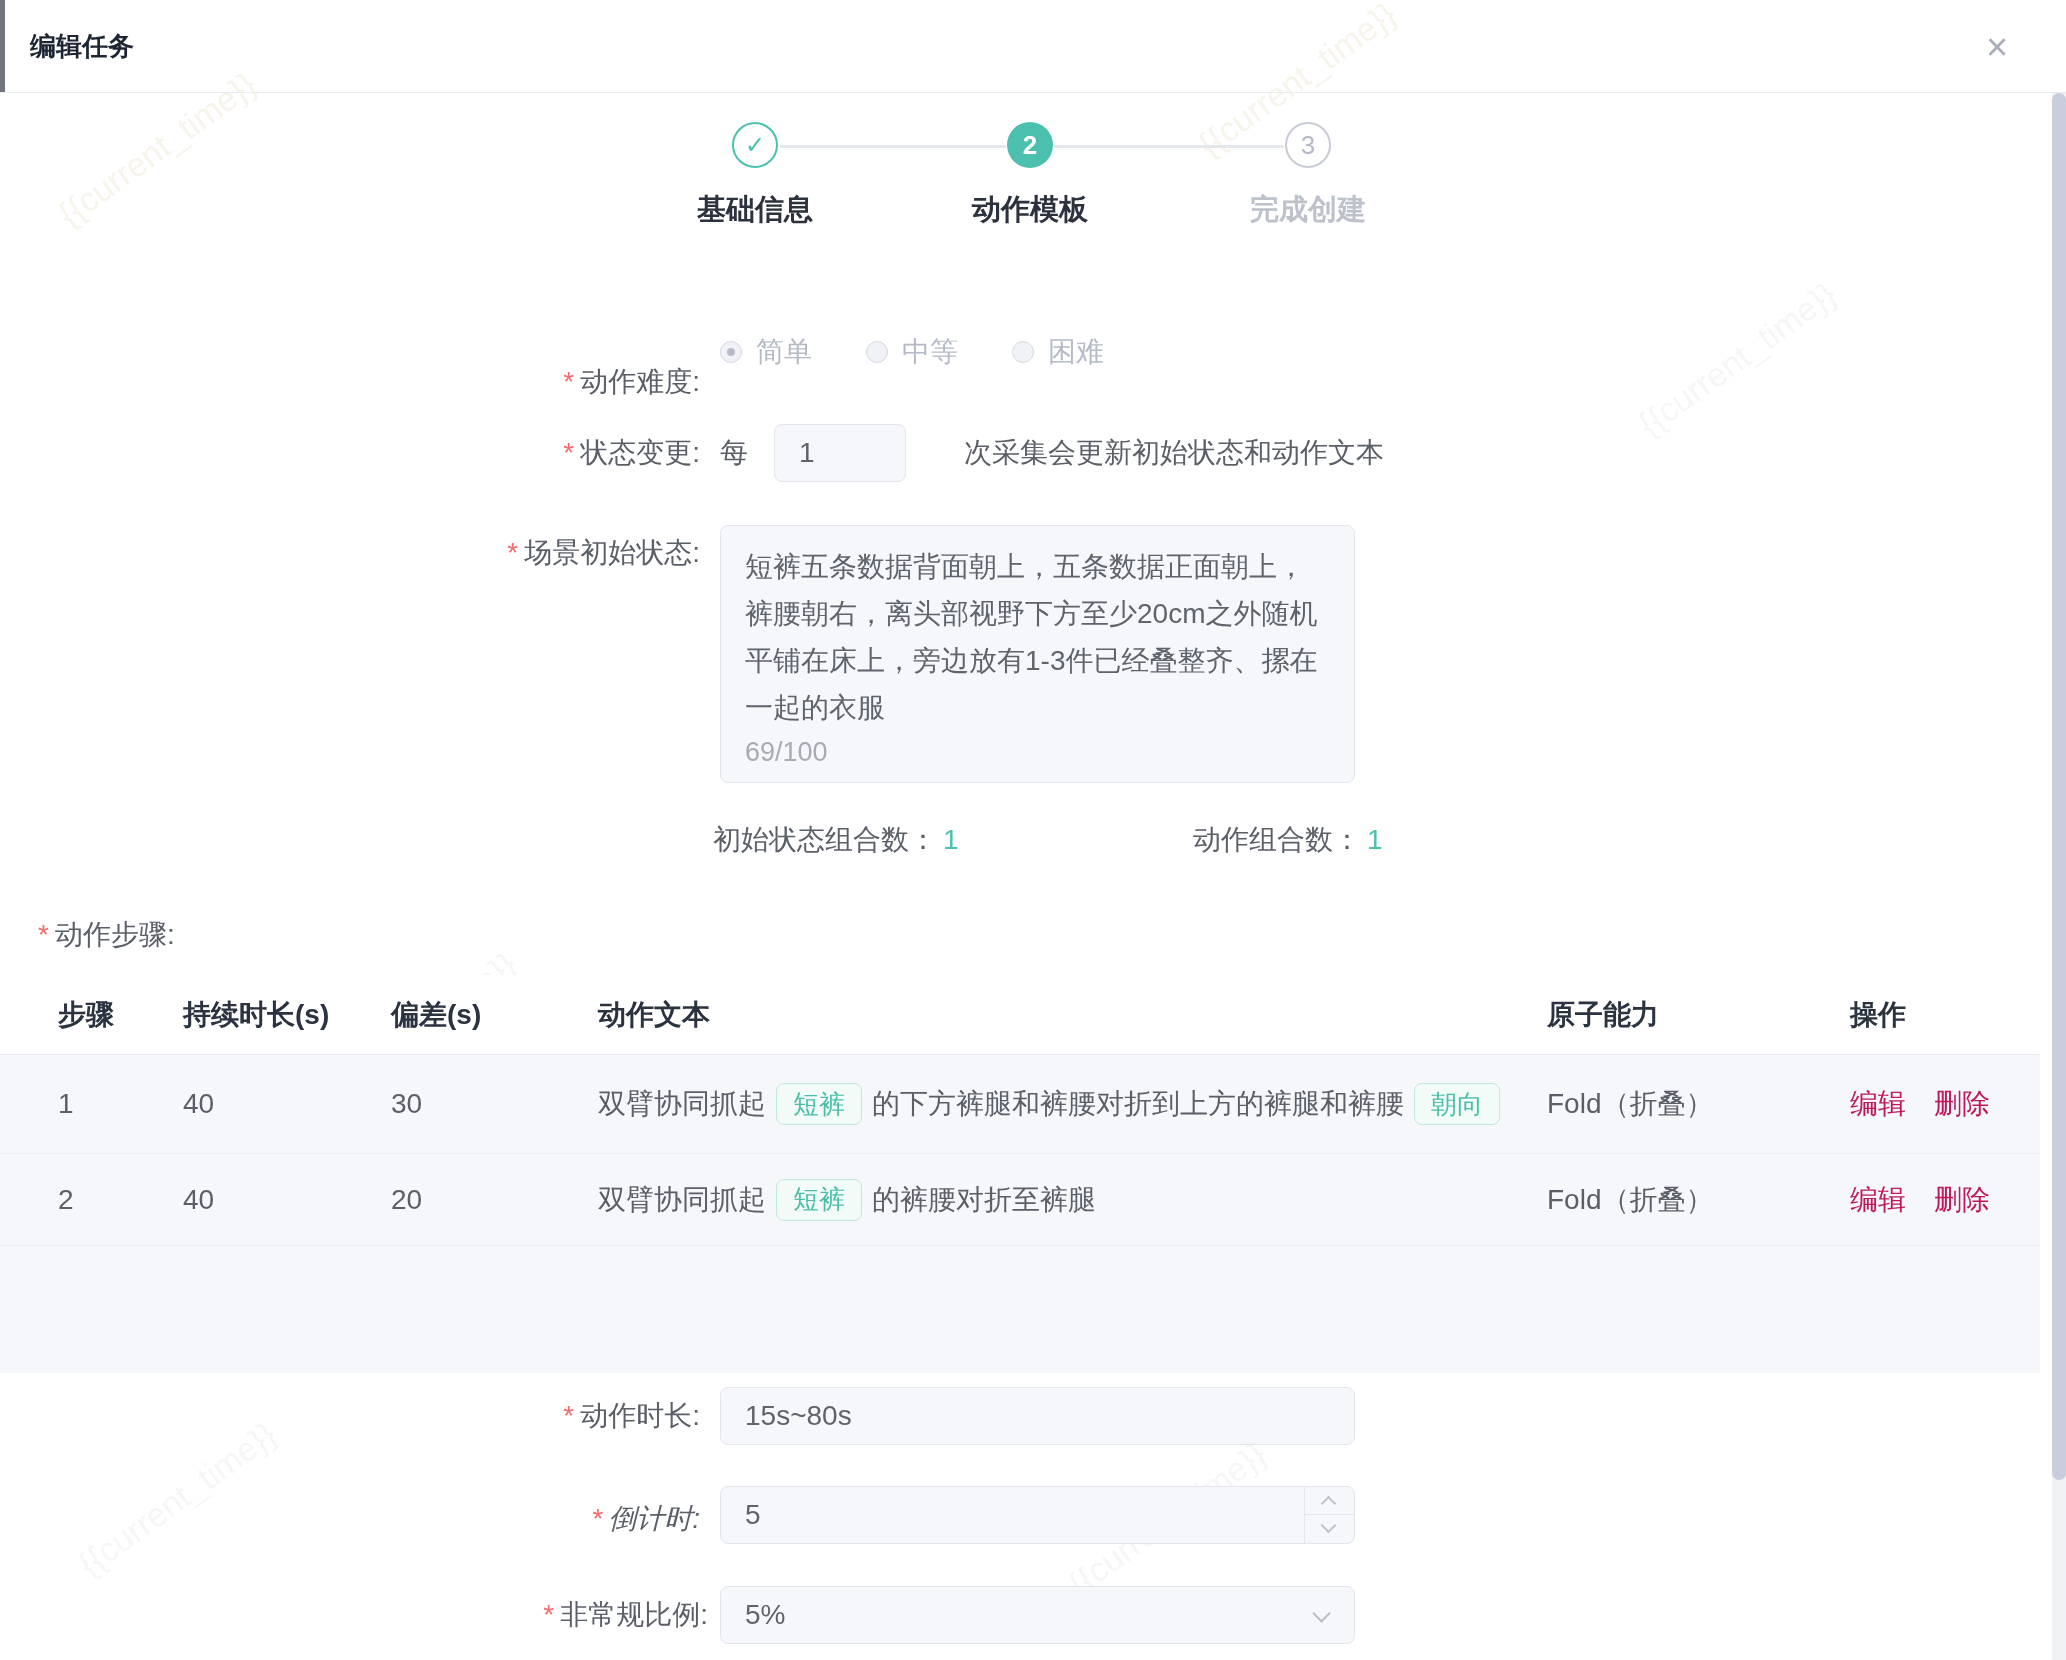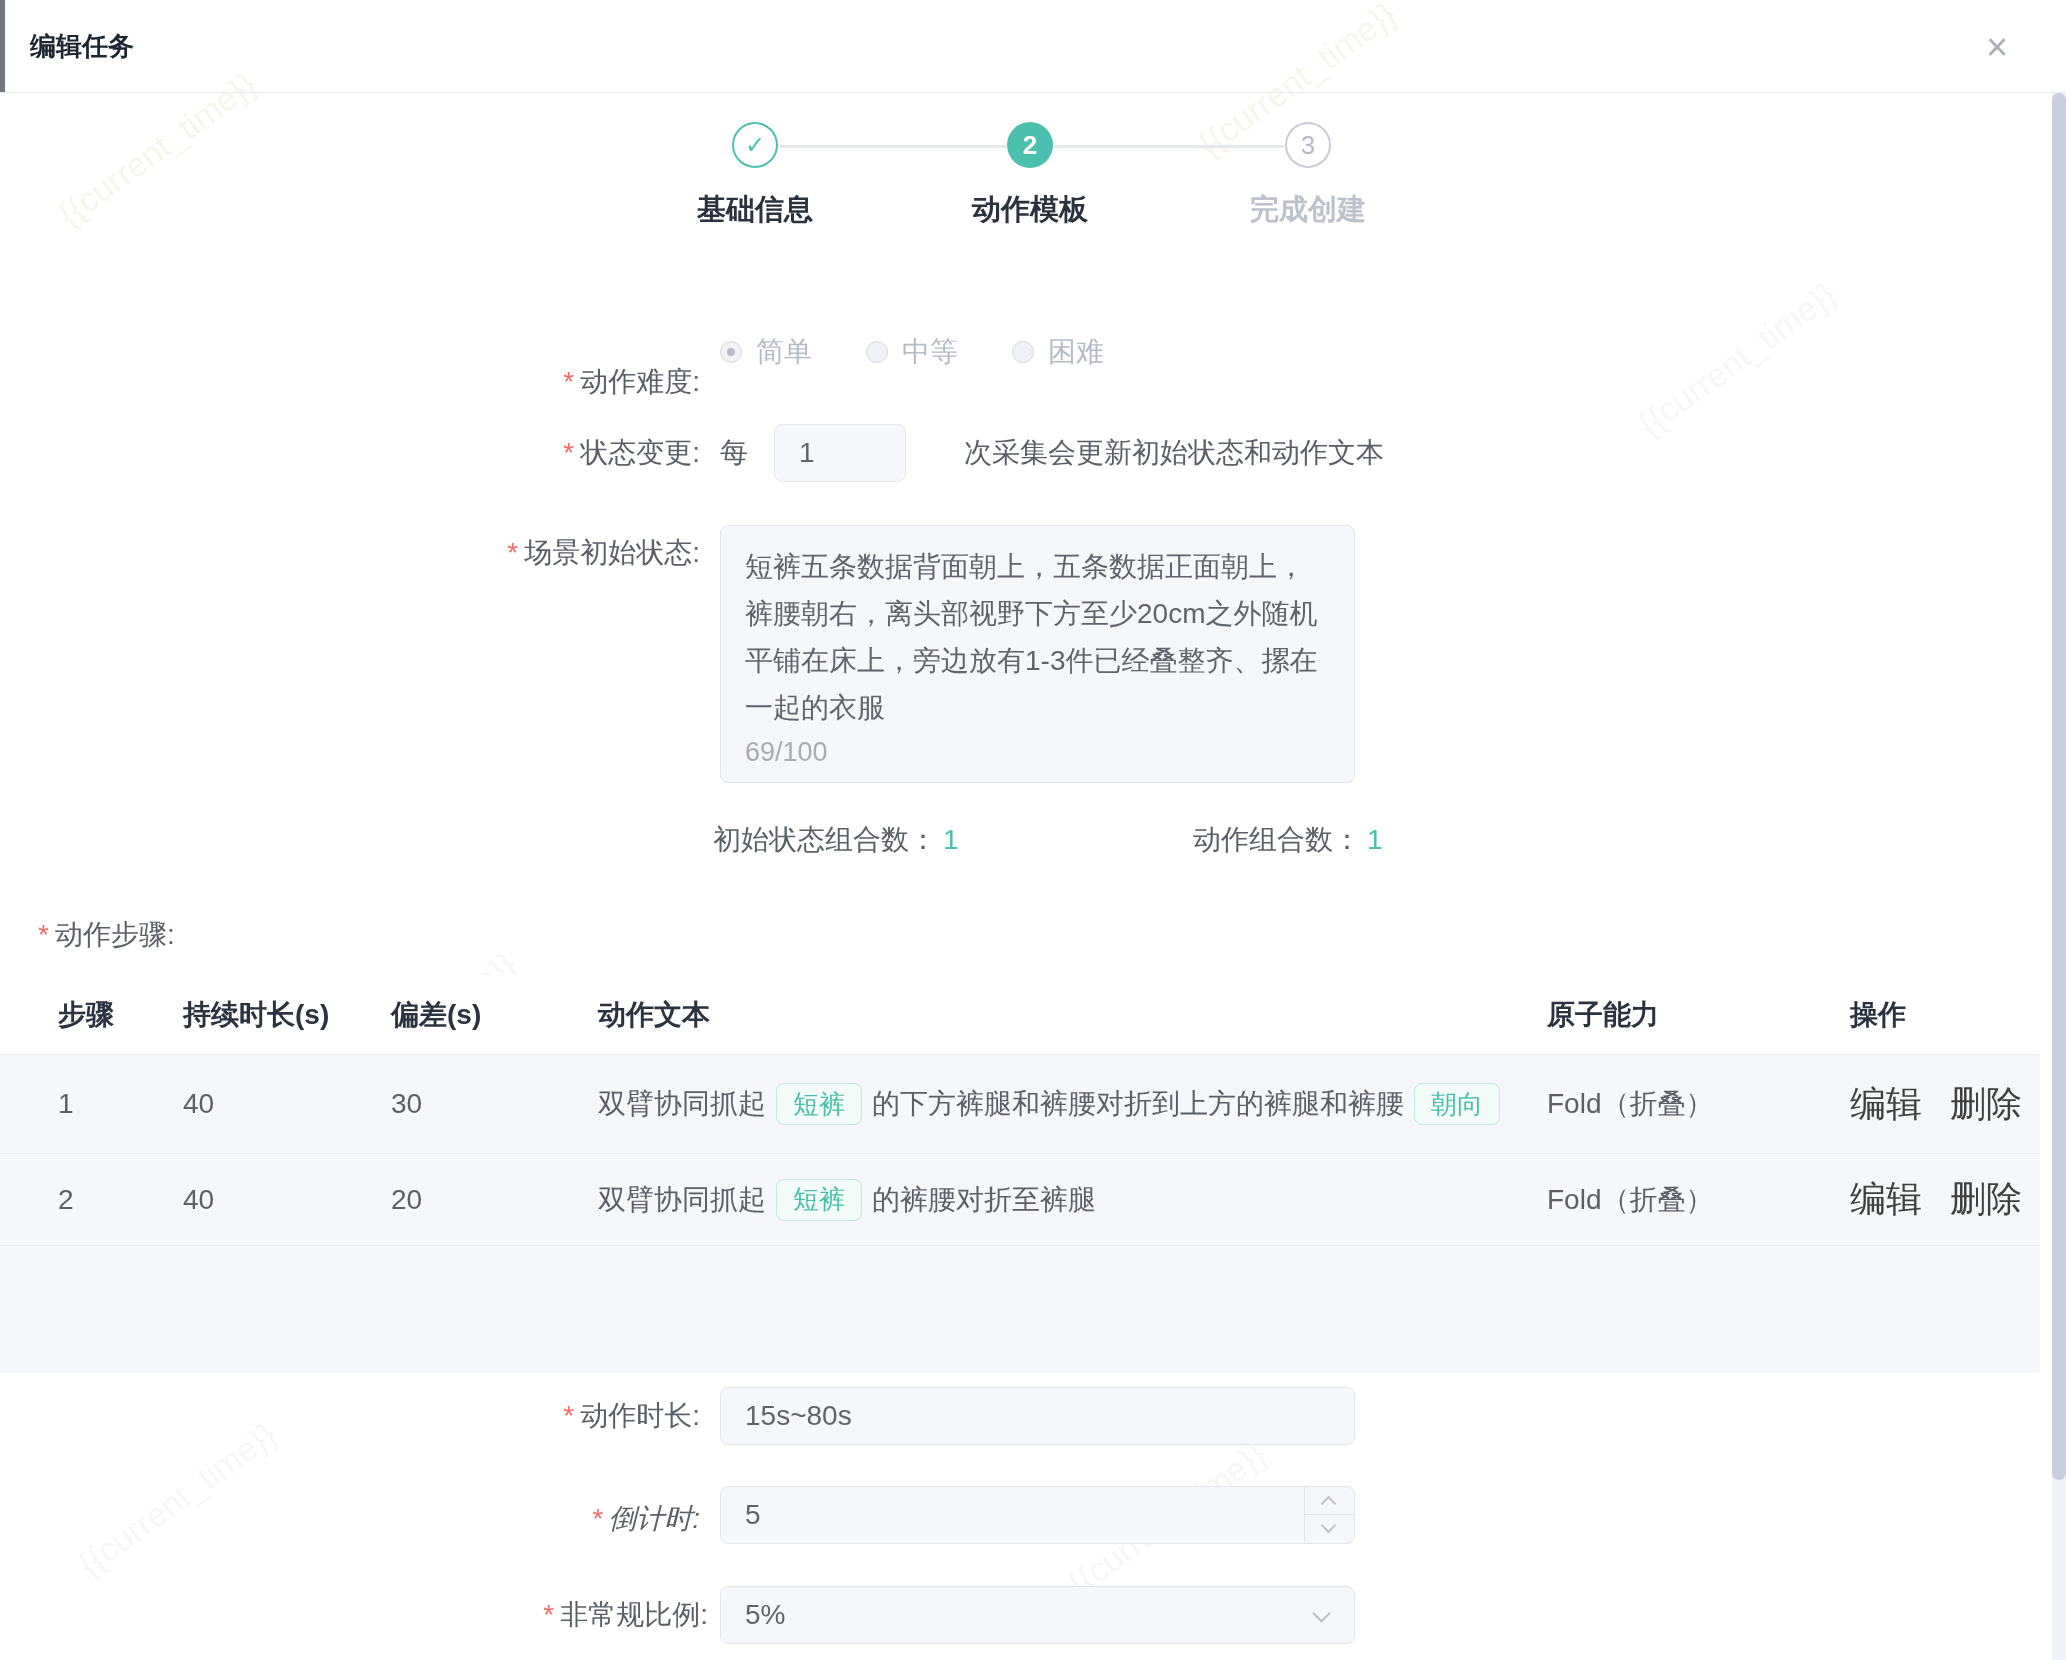--- a/index.html
+++ b/index.html
@@ -57,21 +57,21 @@
   
   .steps-lab { position:absolute; left:38px; top:915px; height:40px; line-height:40px; font-size:28px; color:#5b6068; }
 
   
   .t-head { position:absolute; left:0; top:975px; width:2040px; height:79px; background:#fff; }
   .t-head .th { position:absolute; top:0; height:79px; line-height:79px; font-size:28px; font-weight:600; color:#2b3340; }
   .t-body { position:absolute; left:0; top:1054px; width:2040px; height:319px; background:#f6f7fa; border-top:1px solid #e8ebf1; }
   .t-row { position:relative; width:100%; border-bottom:1px solid #e9ecf2; }
   .t-row .td { position:absolute; top:0; height:100%; display:flex; align-items:center; font-size:28px; color:#5b6068; }
   .tag { display:inline-flex; align-items:center; height:42px; padding:0 16px; margin:0 10px; border:1px solid #bfe9d9; background:#f2fbf7; color:#4abfa8; border-radius:8px; font-size:26px; white-space:nowrap; }
-  .ops a { text-decoration:none; color:#404040; font-size:36px; }
+  .ops a { text-decoration:none; color:#be185d; font-size:28px; }
   .ops a + a { margin-left:28px; }
   .add-row { position:relative; width:100%; height:126px; display:flex; align-items:center; justify-content:center; font-size:28px; color:#c3c7d1; cursor:pointer; }
 
   
   .w-ctl { position:absolute; left:720px; width:635px; }
   .num-wrap { position:absolute; left:720px; top:1486px; width:635px; height:58px; background:#f5f7fa; border:1px solid #e2e5ec; border-radius:8px; }
   .num-val { position:absolute; left:24px; top:0; height:56px; line-height:56px; font-size:28px; color:#5f646c; }
   .stepper { position:absolute; right:0; top:0; width:50px; height:56px; border-left:1px solid #e3e6ec; }
   .step-btn { position:absolute; right:0; width:50px; height:28px; cursor:pointer; }
   .step-btn.up { top:0; border-bottom:1px solid #e3e6ec; border-radius:0 8px 0 0; }

